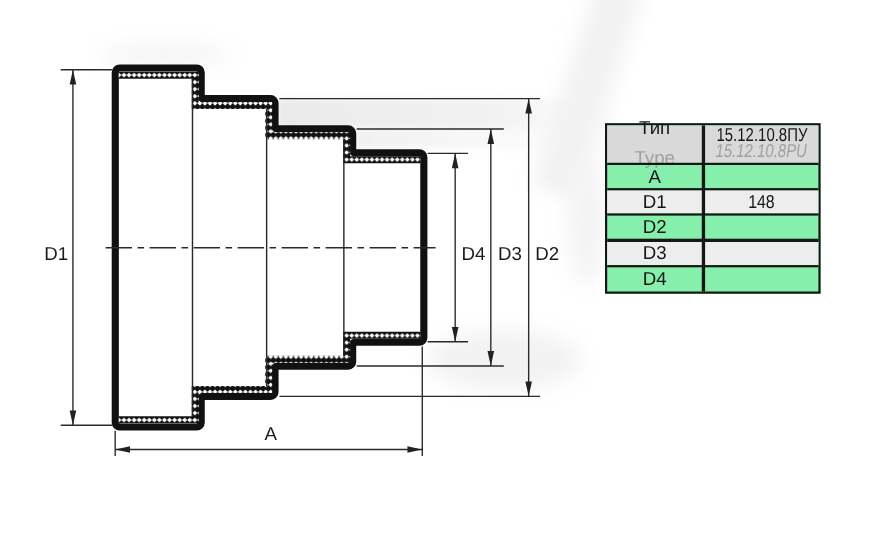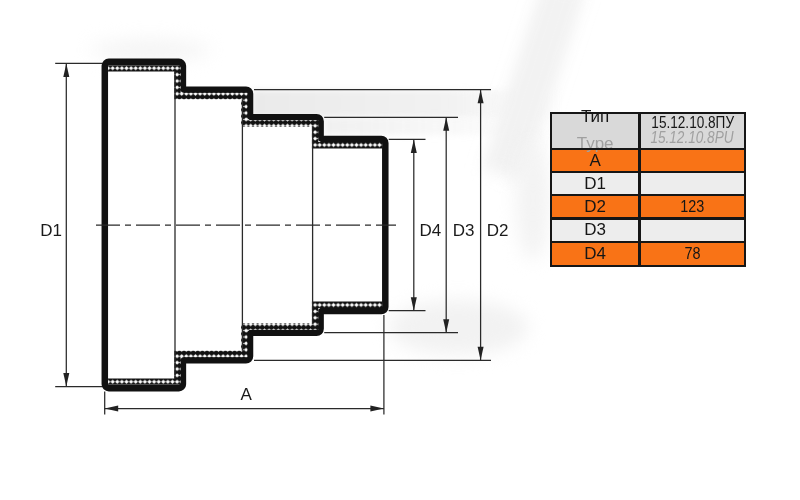--- a/index.html
+++ b/index.html
@@ -1,20 +1,20 @@
 <!DOCTYPE html>
 <html><head>
 <meta charset="utf-8">
 <style>
   html,body{margin:0;padding:0;background:#fff;}
   #page{position:relative;width:800px;height:500px;overflow:hidden;background:#fff;
         font-family:"Liberation Sans", sans-serif;}
   .wash{position:absolute;border-radius:50%;filter:blur(9px);}
   .tbl{position:absolute;left:550px;top:111.8px;width:196.4px;height:154.9px;
-       box-sizing:border-box;border:2.4px solid #161616;background:#f97316;}
+       box-sizing:border-box;border:2.4px solid #161616;background:#86efac;}
   .row{position:absolute;left:0;width:100%;display:flex;}
   .hline{position:absolute;left:0;width:100%;height:2.4px;background:#161616;z-index:2;}
   .vline{position:absolute;top:0;left:86.3px;width:2.5px;height:100%;background:#161616;z-index:3;}
   .lc{width:86.3px;display:flex;align-items:center;justify-content:center;}
   .rc{width:103.3px;margin-left:2.3px;display:flex;align-items:center;justify-content:center;}
   .t17{font-size:17px;color:#161616;}
   .gray{color:#a0a0a0;}
   .cx80{display:inline-block;transform:scaleX(0.80);transform-origin:center;}
   .cx85{display:inline-block;transform:scaleX(0.85);transform-origin:center;}
 </style>
@@ -128,37 +128,34 @@
     </div>
     <div class="hline" style="top:34.3px;"></div>
 
     <div class="row" style="top:36.6px;height:20.5px;">
       <div class="lc t17">A</div>
     </div>
     <div class="hline" style="top:57.1px;"></div>
 
     <div class="row" style="top:59.3px;height:21px;background:#ededed;">
       <div class="lc t17">D1</div>
+        <div class="rc t17">
+          <span class="cx85">148</span>
+        </div>
     </div>
     <div class="hline" style="top:80.3px;"></div>
 
     <div class="row" style="top:82.6px;height:20.8px;">
       <div class="lc t17">D2</div>
-        <div class="rc t17">
-          <span class="cx85">123</span>
-        </div>
     </div>
     <div class="hline" style="top:103.4px;"></div>
 
     <div class="row" style="top:105.7px;height:21.4px;background:#ededed;">
       <div class="lc t17">D3</div>
     </div>
     <div class="hline" style="top:127.1px;"></div>
 
     <div class="row" style="top:129.4px;height:20.9px;">
       <div class="lc t17">D4</div>
-        <div class="rc t17">
-          <span class="cx85">78</span>
-        </div>
     </div>
   </div>
 
 </div>
 
 </body></html>

